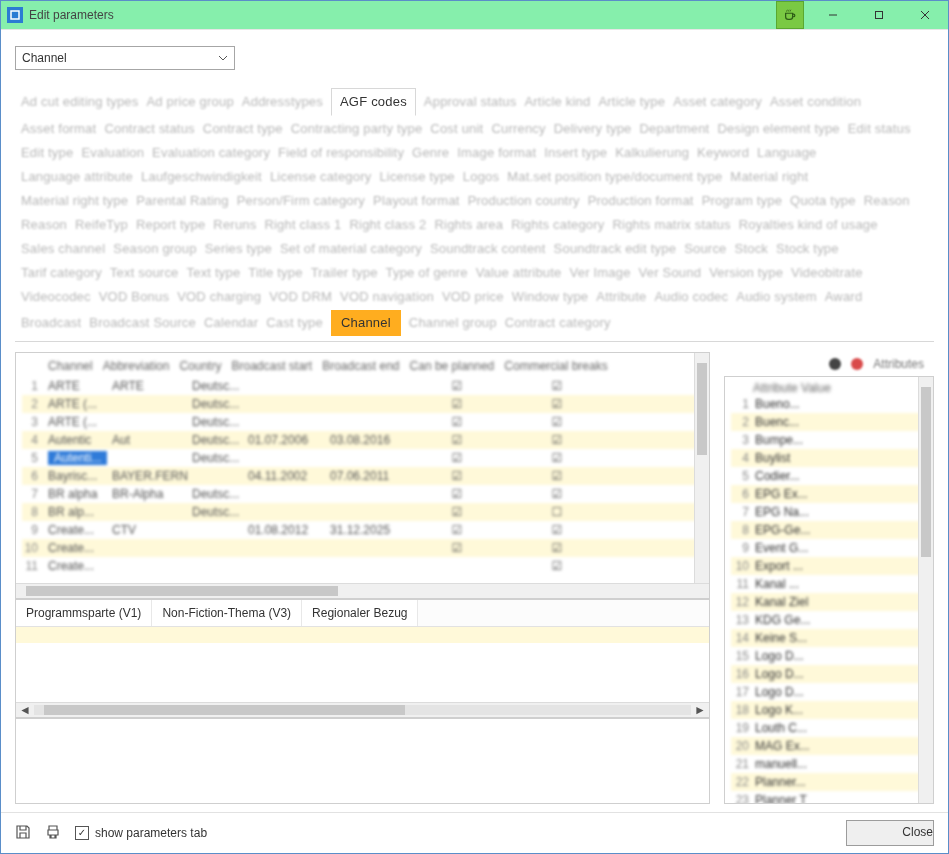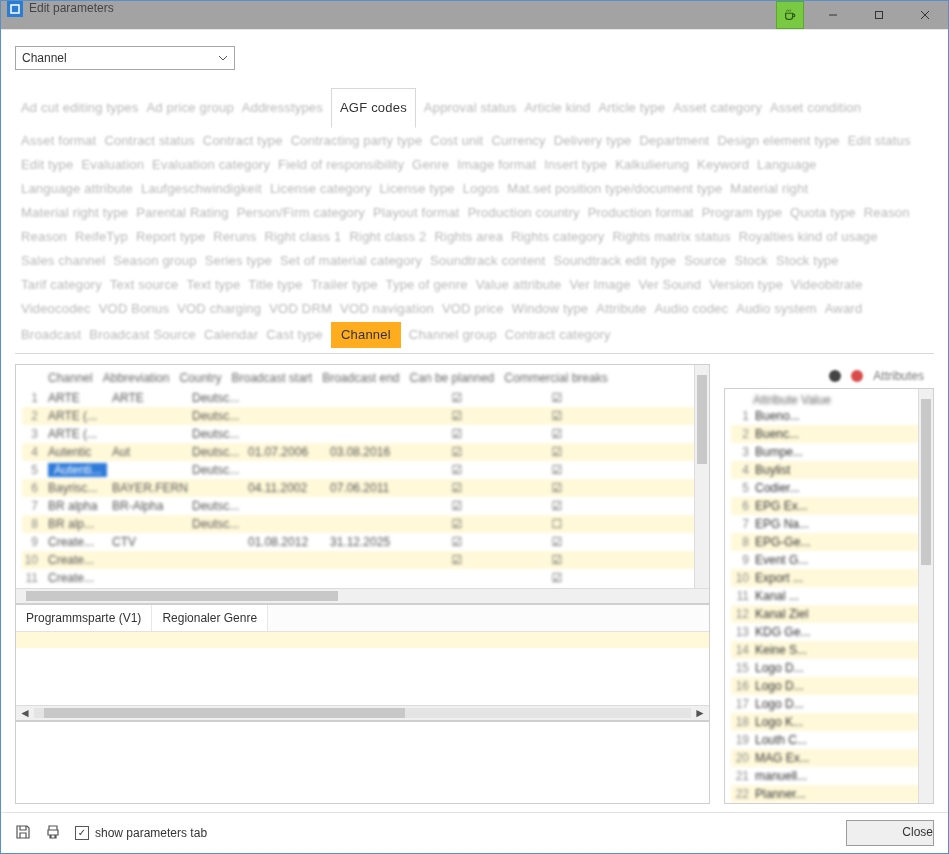--- a/index.html
+++ b/index.html
@@ -1,32 +1,32 @@
 <!DOCTYPE html>
 <html><head>
 <meta charset="utf-8">
 <style>
 html,body{margin:0;padding:0;font-family:"Segoe UI",Tahoma,sans-serif;font-size:12px;color:#333;background:#fff}
 .window{width:949px;height:854px;border:1px solid #5a8ec9;box-sizing:border-box;display:flex;flex-direction:column;background:#fff;position:relative}
-.titlebar{height:28px;display:flex;background:#a3a3a3;border-bottom:1px solid #e6e6e6}
+.titlebar{height:28px;display:flex;align-items:center;background:#86efac;border-bottom:1px solid #e6e6e6}
 .titlebar .app-icon{width:16px;height:16px;margin:0 6px;background:#2b7cd3;display:flex;align-items:center;justify-content:center}
 .titlebar .app-icon svg{width:10px;height:10px}
 .titlebar .title{flex:0 0 auto;color:#444}
 .titlebar .spacer{flex:1}
 .titlebar .badge{width:26px;height:26px;background:#7ac943;border:1px solid #5aa82f;display:flex;align-items:center;justify-content:center;margin-right:6px}
 .titlebar .badge svg{width:14px;height:14px}
 .titlebar .win-btn{width:46px;height:28px;display:flex;align-items:center;justify-content:center;color:#333}
 .top-controls{padding:16px 14px 10px}
 .dropdown{width:206px;height:22px;border:1px solid #a6a6a6;background:#fff;display:flex;align-items:center;padding:0 6px;justify-content:space-between}
 .dropdown .chev{width:10px;height:10px}
 .content{flex:1;padding:0 14px 8px;display:flex;flex-direction:column;min-height:0}
 .tabs-cloud{position:relative;padding:8px 6px 4px;line-height:22px}
 .tabs-cloud::after{content:"";position:absolute;left:0;right:0;bottom:0;height:1px;background:#d8d8d8}
 .tag{display:inline-block;margin:0 8px 2px 0;color:#b8b8b8;filter:blur(1.2px);-webkit-filter:blur(1.2px);user-select:none;font-size:13px;letter-spacing:.2px}
-.tag.clear{filter:none;-webkit-filter:none;color:#333;background:#fff;border:1px solid #d8d8d8;border-bottom:1px solid #fff;padding:8px 8px;position:relative;z-index:2}
+.tag.clear{filter:none;-webkit-filter:none;color:#333;background:#fff;border:1px solid #d8d8d8;border-bottom:1px solid #fff;padding:2px 8px;position:relative;z-index:2}
 .tag.hl{filter:none;-webkit-filter:none;color:#333;background:#ffad1f;padding:2px 10px}
 .panels{flex:1;display:flex;gap:14px;margin-top:10px;min-height:0}
 .left-col{flex:1;display:flex;flex-direction:column;gap:0;min-width:0}
 .right-col{width:210px;display:flex;flex-direction:column}
 .panel{border:1px solid #cfcfcf;background:#fff;display:flex;flex-direction:column;min-height:0}
 .grid-panel{height:246px}
 .right-col .panel{flex:1}
 .blur-area{flex:1;overflow:hidden;position:relative}
 .blur-area .inner{filter:blur(1.4px);-webkit-filter:blur(1.4px);padding:6px 6px 0;font-size:12px;color:#555}
 .hdr-row{display:flex;gap:10px;font-weight:500;color:#666;margin-bottom:4px}
@@ -251,21 +251,22 @@
               </div>
           </div>
           <div class="scrollbar-h">
               <div class="thumb"></div>
             </div>
         </div>
 
         <div class="panel sub-tabs">
           <div class="tabrow" id="subtab-row">
               <div class="tab">Programmsparte (V1)</div>
-              <div class="tab">Regionaler Genre</div>
+              <div class="tab">Non-Fiction-Thema (V3)</div>
+              <div class="tab">Regionaler Bezug</div>
             </div>
           <div class="body">
               <div class="stripe"></div>
             </div>
           <div class="scrollbar-h">
             <div class="arrow">◄</div>
             <div class="track">
                 <div class="thumb"></div>
               </div>
             <div class="arrow">►</div>

